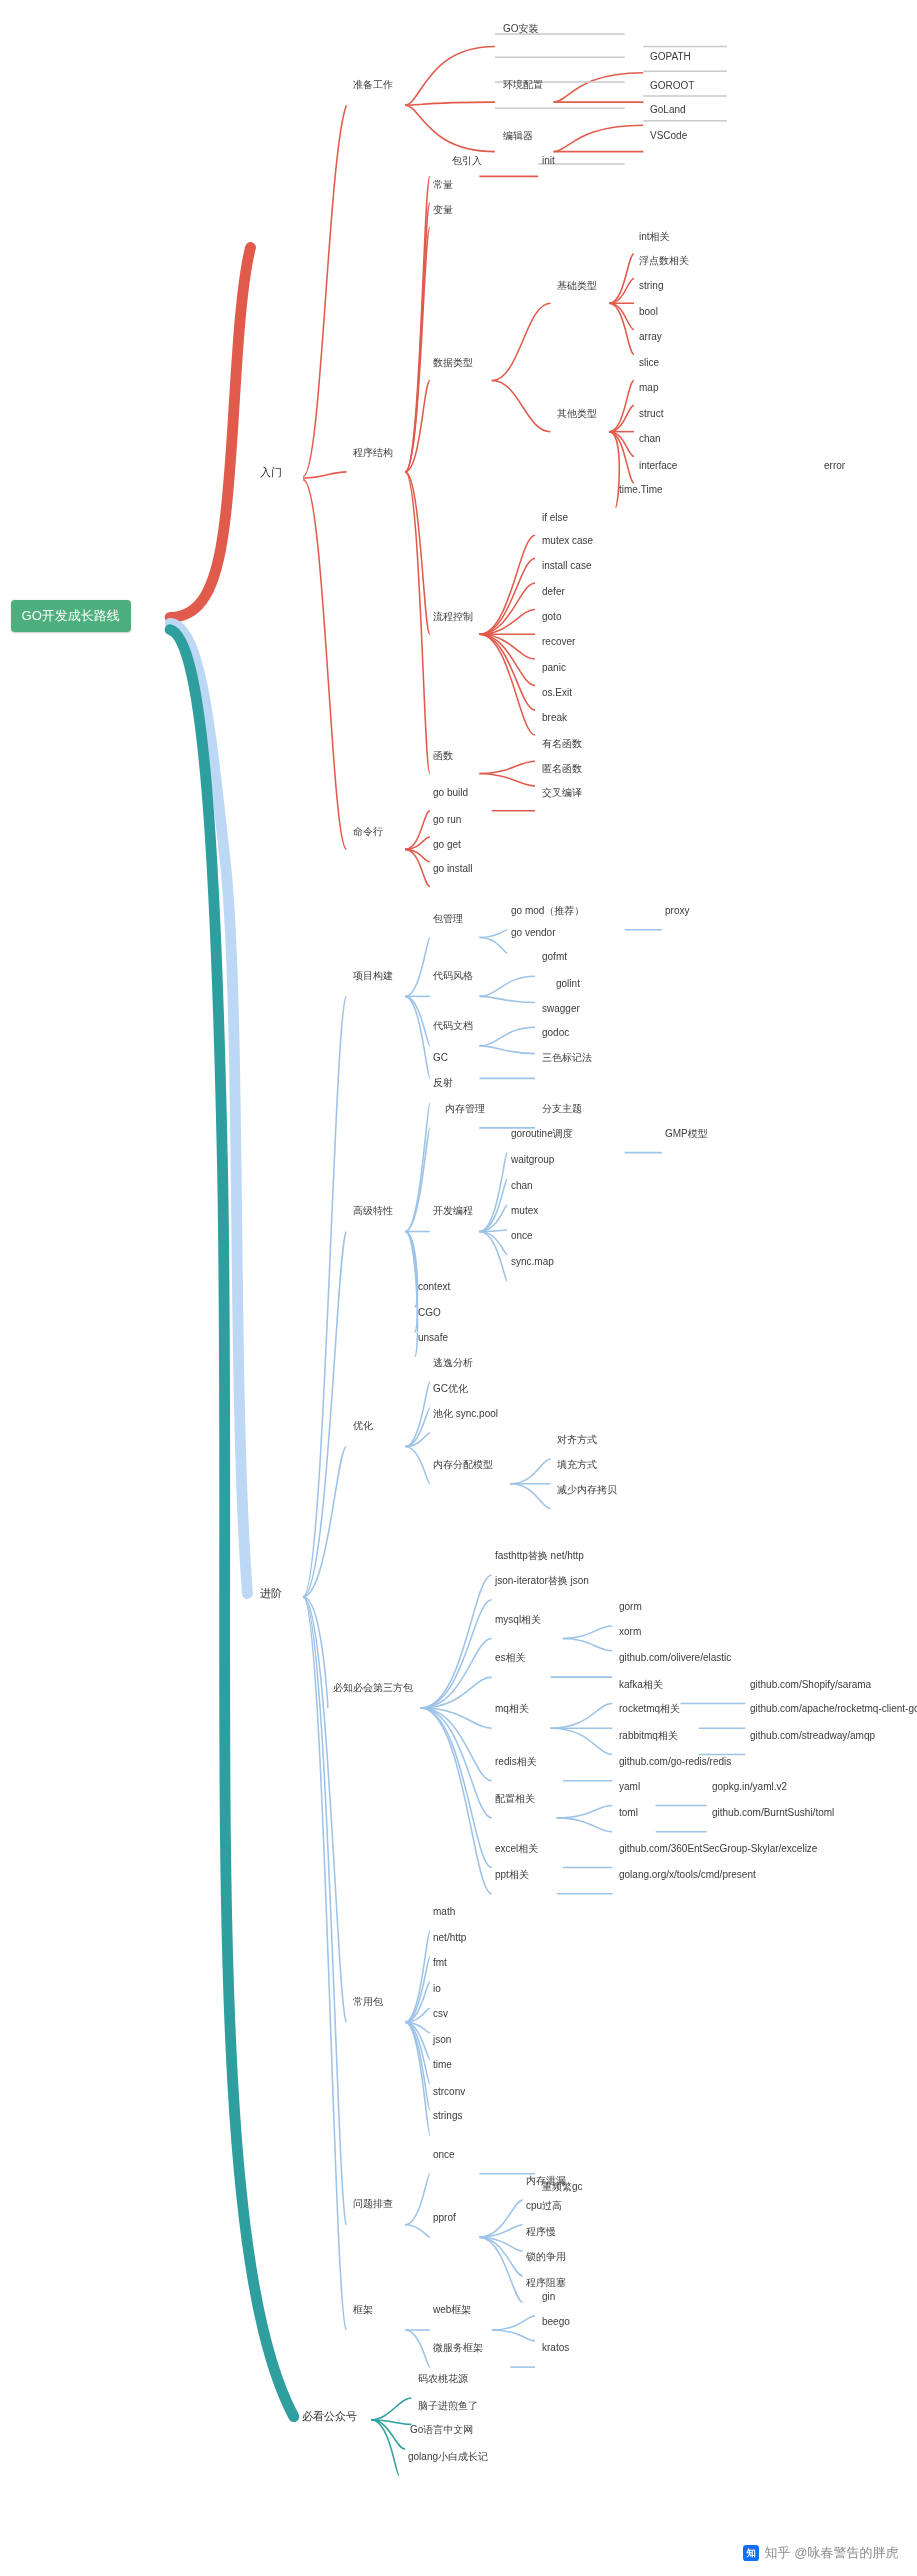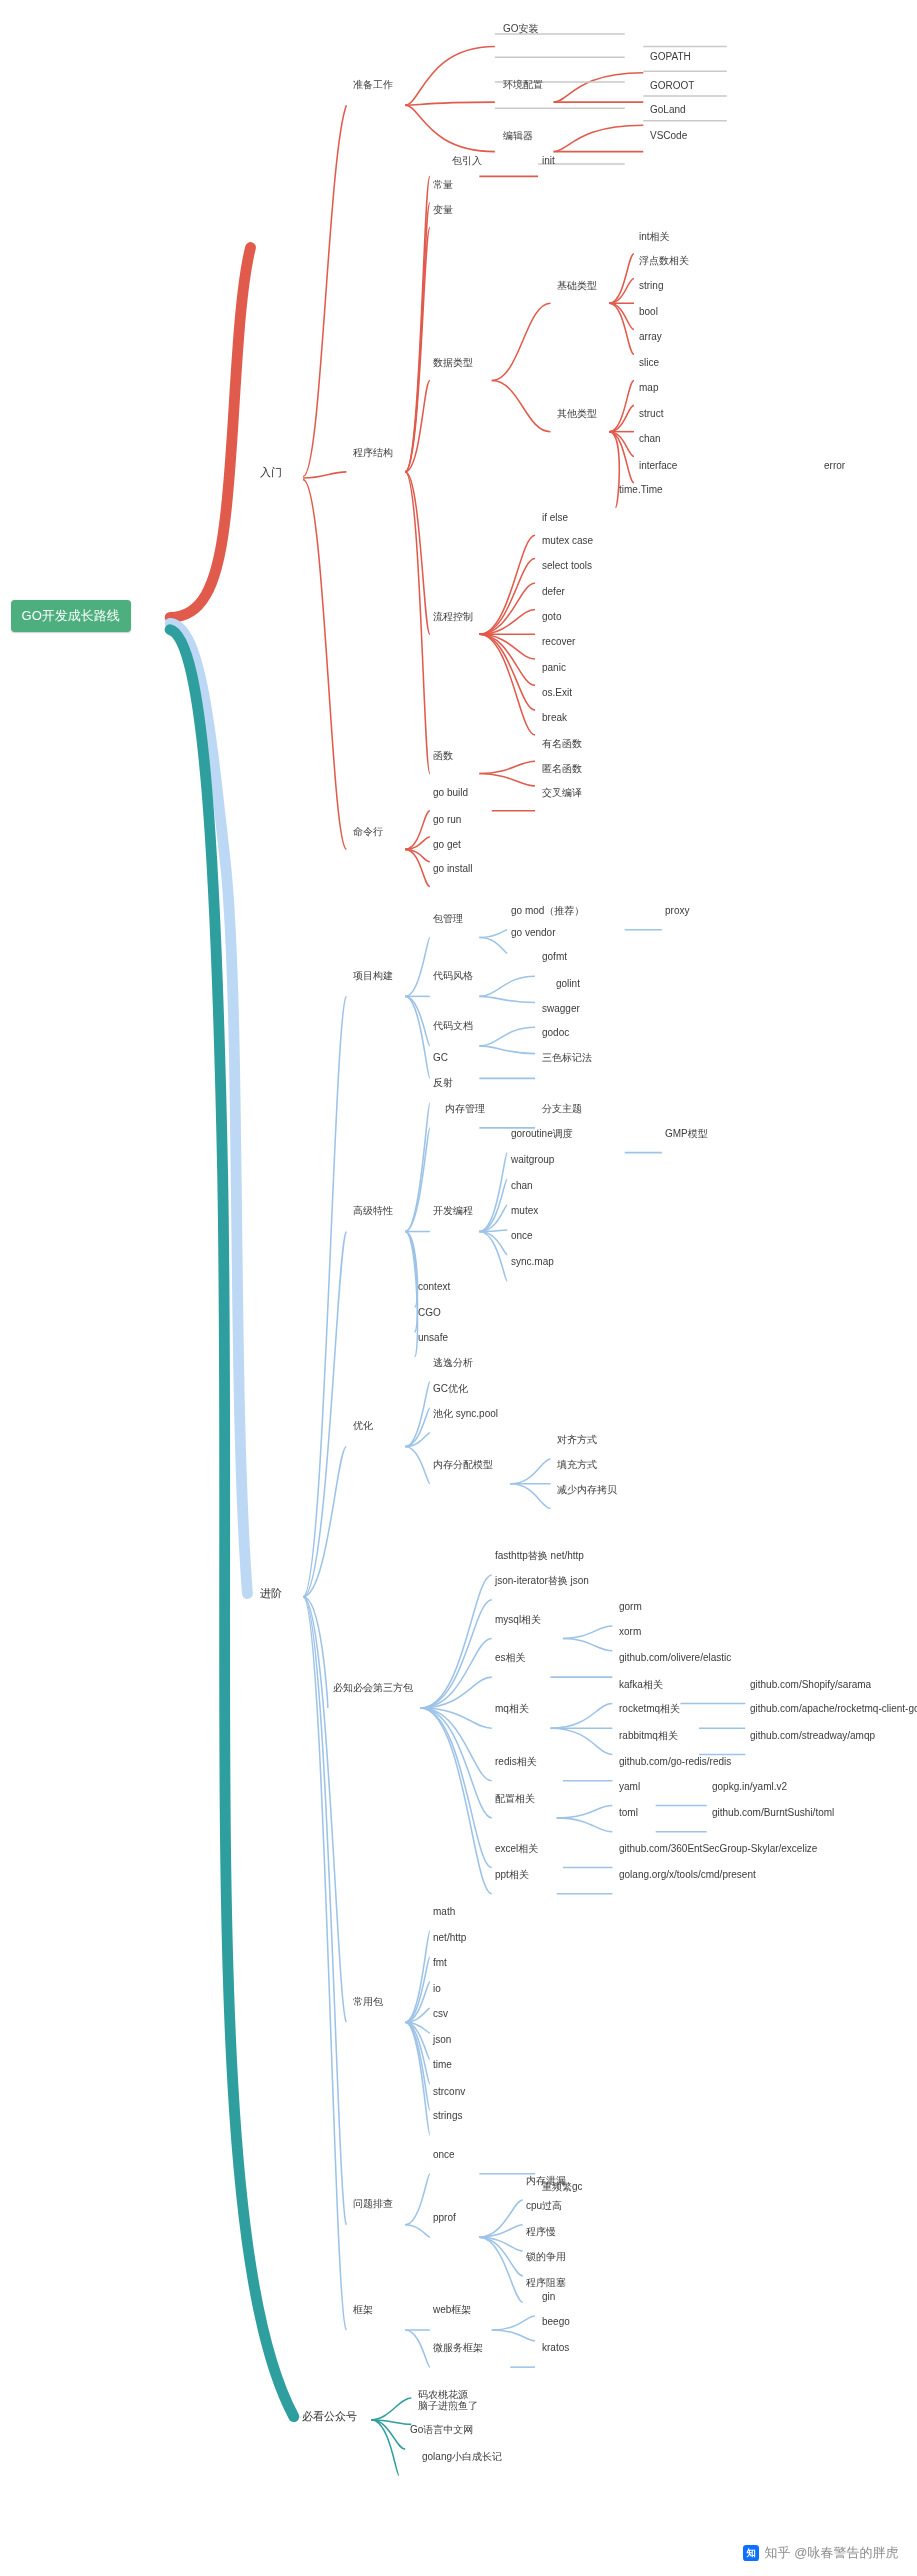--- a/index.html
+++ b/index.html
@@ -215,21 +215,21 @@
     <div class="node" style="left: 639px; top: 357px;">slice</div>
     <div class="node" style="left: 639px; top: 382px;">map</div>
     <div class="node" style="left: 639px; top: 408px;">struct</div>
     <div class="node" style="left: 639px; top: 433px;">chan</div>
     <div class="node" style="left: 639px; top: 460px;">interface</div>
     <div class="node" style="left: 780px; top: 460px; margin-left: 44px;">error</div>
     <div class="node" style="left: 619px; top: 484px;">time.Time</div>
     <div class="node" style="left: 433px; top: 611px;">流程控制</div>
     <div class="node" style="left: 542px; top: 512px;">if else</div>
     <div class="node" style="left: 542px; top: 535px;">mutex case</div>
-    <div class="node" style="left: 542px; top: 560px;">select tools</div>
+    <div class="node" style="left: 542px; top: 560px;">install case</div>
     <div class="node" style="left: 542px; top: 586px;">defer</div>
     <div class="node" style="left: 542px; top: 611px;">goto</div>
     <div class="node" style="left: 542px; top: 636px;">recover</div>
     <div class="node" style="left: 542px; top: 662px;">panic</div>
     <div class="node" style="left: 542px; top: 687px;">os.Exit</div>
     <div class="node" style="left: 542px; top: 712px;">break</div>
     <div class="node" style="left: 433px; top: 750px;">函数</div>
     <div class="node" style="left: 542px; top: 738px;">有名函数</div>
     <div class="node" style="left: 542px; top: 763px;">匿名函数</div>
     <div class="node" style="left: 353px; top: 826px;">命令行</div>
@@ -320,18 +320,18 @@
     <div class="node" style="left: 526px; top: 2226px;">程序慢</div>
     <div class="node" style="left: 526px; top: 2251px;">锁的争用</div>
     <div class="node" style="left: 526px; top: 2277px;">程序阻塞</div>
     <div class="node" style="left: 353px; top: 2304px;">框架</div>
     <div class="node" style="left: 433px; top: 2304px;">web框架</div>
     <div class="node" style="left: 542px; top: 2291px;">gin</div>
     <div class="node" style="left: 542px; top: 2316px;">beego</div>
     <div class="node" style="left: 433px; top: 2342px;">微服务框架</div>
     <div class="node" style="left: 542px; top: 2342px;">kratos</div>
     <div class="node lvl1" style="left: 302px; top: 2410px;">必看公众号</div>
-    <div class="node" style="left: 418px; top: 2373px; margin-top: 16px;">码农桃花源</div>
+    <div class="node" style="left: 418px; top: 2373px;">码农桃花源</div>
     <div class="node" style="left: 418px; top: 2400px;">脑子进煎鱼了</div>
     <div class="node" style="left: 410px; top: 2424px;">Go语言中文网</div>
-    <div class="node" style="left: 422px; top: 2451px;">golang小白成长记</div>
+    <div class="node" style="left: 408px; top: 2451px;">golang小白成长记</div>
   </div>
 
 
 </body></html>

